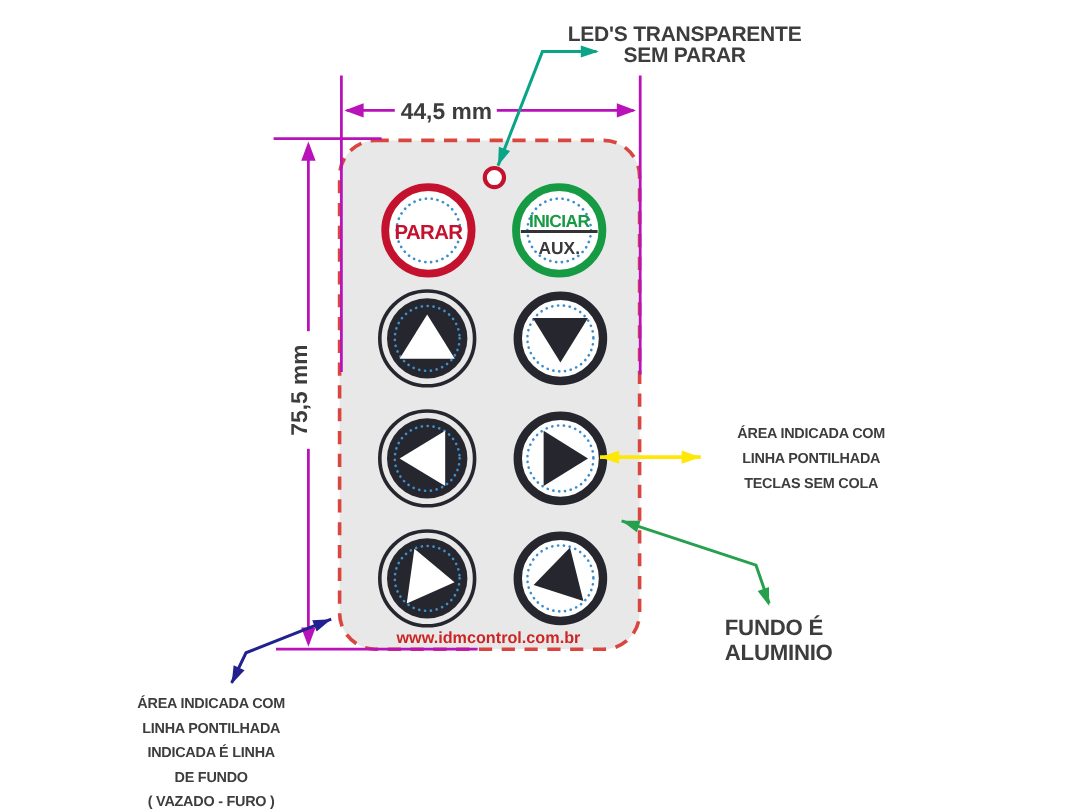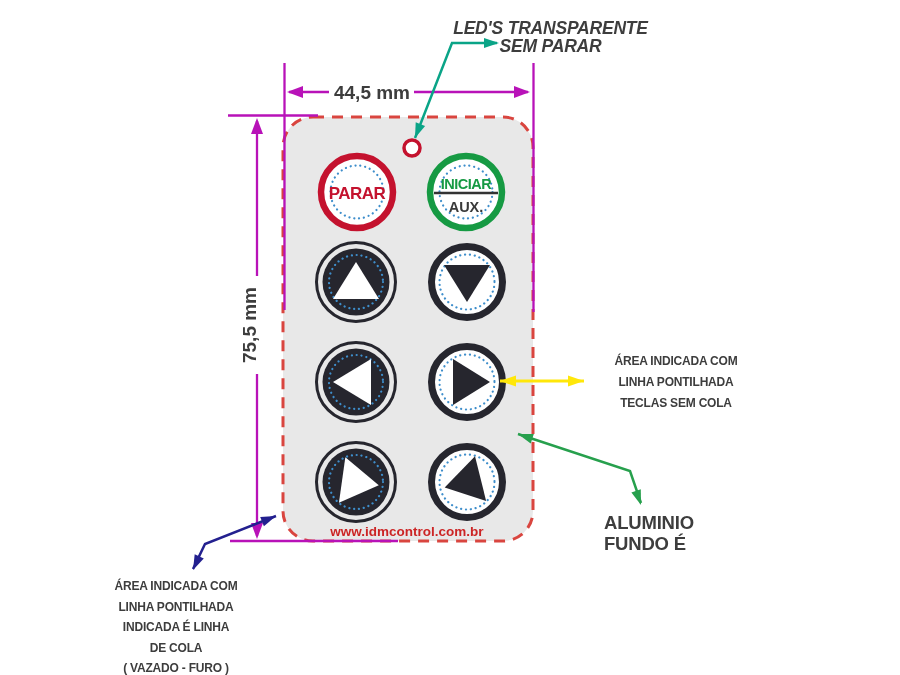--- a/index.html
+++ b/index.html
@@ -6,21 +6,21 @@
   .canvas{
     position:relative;width:900px;height:675px;overflow:hidden;background:#fff;
     font-family:"Liberation Sans",sans-serif;
   }
   svg{position:absolute;left:0;top:0;}
   .ann{
     position:absolute;color:#3d3d3d;font-weight:bold;line-height:21px;
     font-size:12px;letter-spacing:-0.2px;white-space:nowrap;
   }
   .ann.center{text-align:center;}
-  .ann-led{left:428px;top:19px;width:245px;line-height:18px;font-size:17.5px;font-style:italic;}
+  .ann-led{left:448px;top:19px;width:245px;line-height:18px;font-size:17.5px;}
   .ann-relief{left:516px;top:351px;width:320px;}
   .ann-fundo{left:604px;top:512px;width:220px;font-size:18.5px;line-height:21px;text-align:left;}
   .ann-cut{left:46px;top:576px;width:260px;line-height:20.5px;}
   .svgtext{font-family:"Liberation Sans",sans-serif;font-weight:bold;}
 </style>
 </head>
 <body>
 
 <div class="canvas">
 
@@ -137,25 +137,25 @@
     <div>SEM PARAR</div>
   </div>
 
   <div class="ann ann-relief center">
     <div>ÁREA INDICADA COM</div>
     <div>LINHA PONTILHADA</div>
     <div>TECLAS SEM COLA</div>
   </div>
 
   <div class="ann ann-fundo">
+    <div>FUNDO É</div>
     <div>ALUMINIO</div>
-    <div>FUNDO É</div>
   </div>
 
   <div class="ann ann-cut center">
     <div>ÁREA INDICADA COM</div>
     <div>LINHA PONTILHADA</div>
     <div>INDICADA É LINHA</div>
-    <div>DE COLA</div>
+    <div>DE FUNDO</div>
     <div>( VAZADO - FURO )</div>
   </div>
 
 </div>
 
 </body></html>

